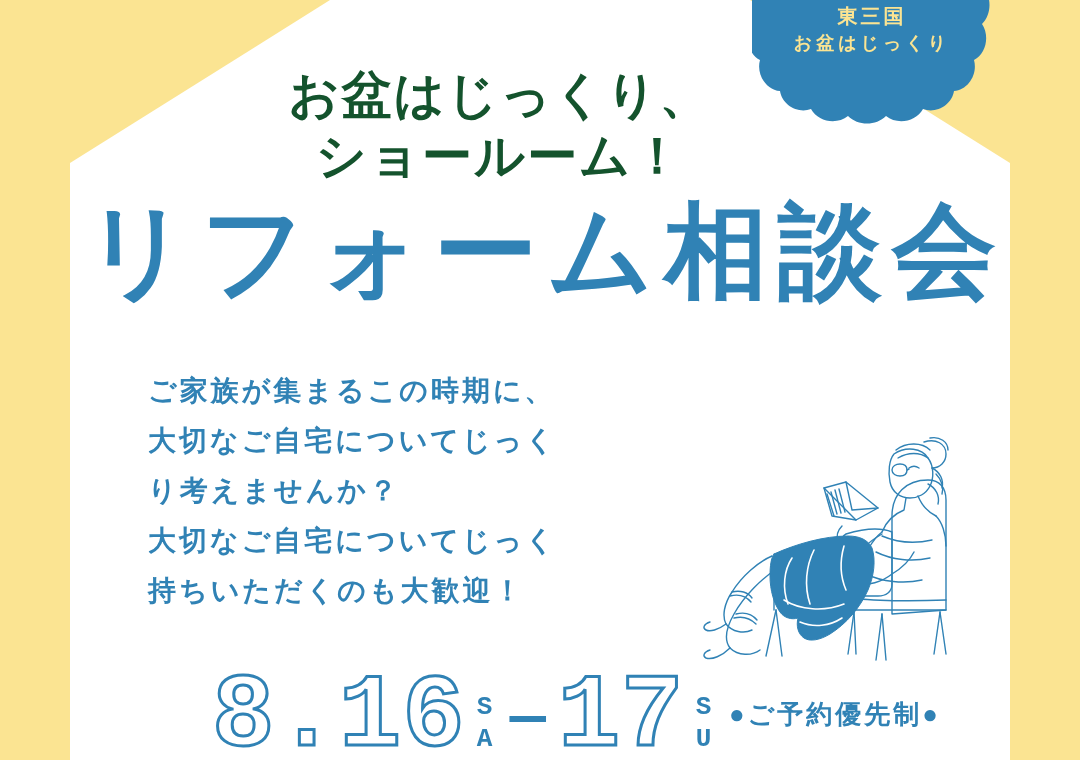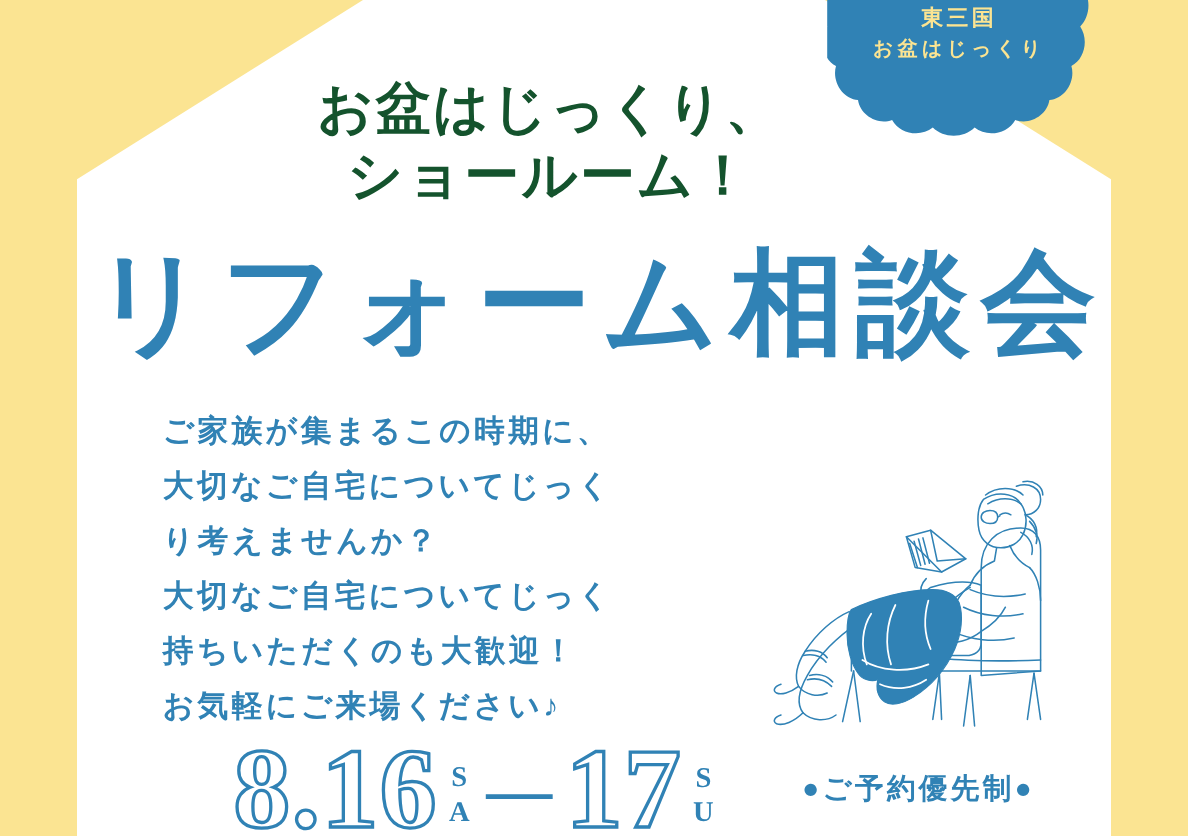--- a/index.html
+++ b/index.html
@@ -6,21 +6,21 @@
     margin: 0;
     padding: 0;
     background: #ffffff;
   }
   #poster {
     position: relative;
     width: 1080px;
     height: 760px;
     overflow: hidden;
     background: #FBE492;
-    font-family: Liberation Serif, serif;
+    font-family: Liberation Mono, monospace;
   }
 
   
   #house-shape {
     position: absolute;
     left: 0; top: 0;
     width: 1080px; height: 760px;
     pointer-events: none;
   }
 
@@ -66,21 +66,21 @@
     font-size: 50px;
     font-weight: bold;
     line-height: 1.22;
     letter-spacing: 2px;
   }
   #subtitle span { display: block; }
 
   #main-title {
     position: absolute;
     left: 0;
-    top: 222px;
+    top: 205px;
     width: 1080px;
     text-align: center;
     color: #3082B5;
     font-size: 104px;
     font-weight: bold;
     letter-spacing: 10px;
     text-indent: 10px;
     line-height: 1.05;
     white-space: nowrap;
   }
@@ -215,21 +215,20 @@
   </div>
 
   <div id="main-title">リフォーム相談会</div>
 
   <div id="body-copy">
     <span>ご家族が集まるこの時期に、</span>
     <span>大切なご自宅についてじっく</span>
     <span>り考えませんか？</span>
     <span>大切なご自宅についてじっく</span>
     <span>持ちいただくのも大歓迎！</span>
-    <span>お気軽にご来場ください♪</span>
   </div>
 
   <div id="illustration">
     <svg viewBox="0 0 282 245" fill="none" stroke="#3082B5" stroke-width="1.4" stroke-linecap="round" stroke-linejoin="round">
 
       <path d="M232,56 C244,56 250,64 250,76 L250,186 L196,190 L196,92 C196,70 210,56 232,56 Z"></path>
 
       <path d="M150,110 C170,104 186,104 196,108 L196,160 C196,168 190,172 182,172
                L156,172 C148,172 144,166 144,158 L144,124 C144,116 146,112 150,110 Z"></path>
 

